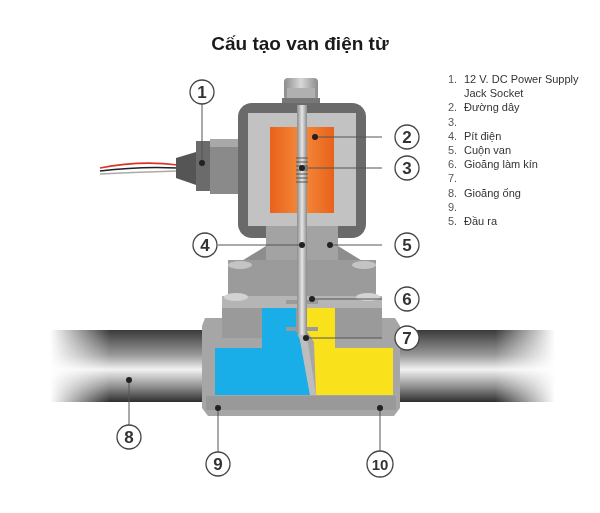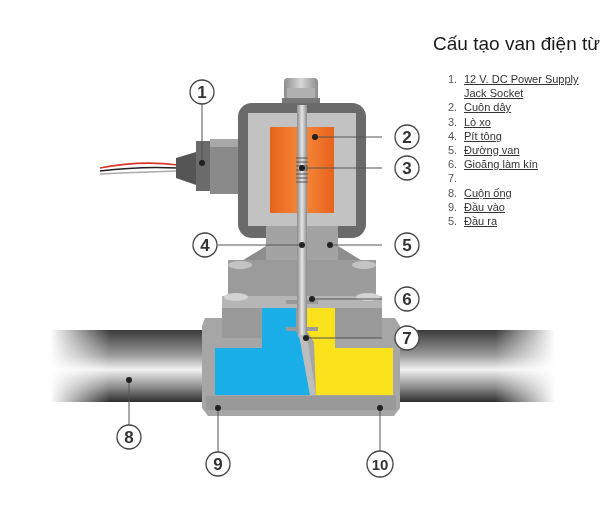--- a/index.html
+++ b/index.html
@@ -1,24 +1,24 @@
 <!DOCTYPE html>
 <html><head>
 <meta charset="utf-8">
 <style>
   html, body { margin:0; padding:0; }
   body { width:600px; height:513px; background:#ffffff; position:relative; overflow:hidden;
          font-family:"Liberation Sans", sans-serif; }
-  .title { position:absolute; left:0; width:600px; top:33px; text-align:right;
-           font-size:19px; font-weight:normal; color:#1a1a1a; font-family:"Liberation Sans", sans-serif; }
+  .title { position:absolute; left:0; width:600px; top:33px; text-align:center;
+           font-size:19px; font-weight:bold; color:#1a1a1a; font-family:"Liberation Sans", sans-serif; }
   .legend { position:absolute; left:448px; top:72px; width:152px; font-size:11px; color:#333;
             line-height:14.2px; font-family:"Liberation Sans", sans-serif; }
   .legend .item { display:flex; }
   .legend .num { width:16px; flex:none; color:#555; }
-  .legend .txt { flex:1;text-decoration:underline; }
+  .legend .txt { flex:1; }
   svg { position:absolute; left:0; top:0; }
   .callout-text { font-family:"Liberation Sans", sans-serif; font-size:17px; font-weight:bold; fill:#333; }
 </style>
 </head>
 <body>
 
 <div class="title">Cấu tạo van điện từ</div>
 
 <svg width="600" height="513" viewBox="0 0 600 513">
   <defs>
@@ -184,46 +184,44 @@
   </g>
 </svg>
 
 <div class="legend">
   <div class="item">
       <span class="num">1.</span>
       <span class="txt">12 V. DC Power Supply Jack Socket</span>
     </div>
   <div class="item">
       <span class="num">2.</span>
-      <span class="txt">Cuộn dây</span>
+      <span class="txt">Đường dây</span>
     </div>
   <div class="item">
       <span class="num">3.</span>
-      <span class="txt">Lò xo</span>
     </div>
   <div class="item">
       <span class="num">4.</span>
-      <span class="txt">Pít tông</span>
+      <span class="txt">Pít điện</span>
     </div>
   <div class="item">
       <span class="num">5.</span>
-      <span class="txt">Đường van</span>
+      <span class="txt">Cuộn van</span>
     </div>
   <div class="item">
       <span class="num">6.</span>
       <span class="txt">Gioăng làm kín</span>
     </div>
   <div class="item">
       <span class="num">7.</span>
     </div>
   <div class="item">
       <span class="num">8.</span>
-      <span class="txt">Cuộn ống</span>
+      <span class="txt">Gioăng ống</span>
     </div>
   <div class="item">
       <span class="num">9.</span>
-      <span class="txt">Đầu vào</span>
     </div>
   <div class="item">
       <span class="num">5.</span>
       <span class="txt">Đầu ra</span>
     </div>
 </div>
 
 </body></html>

